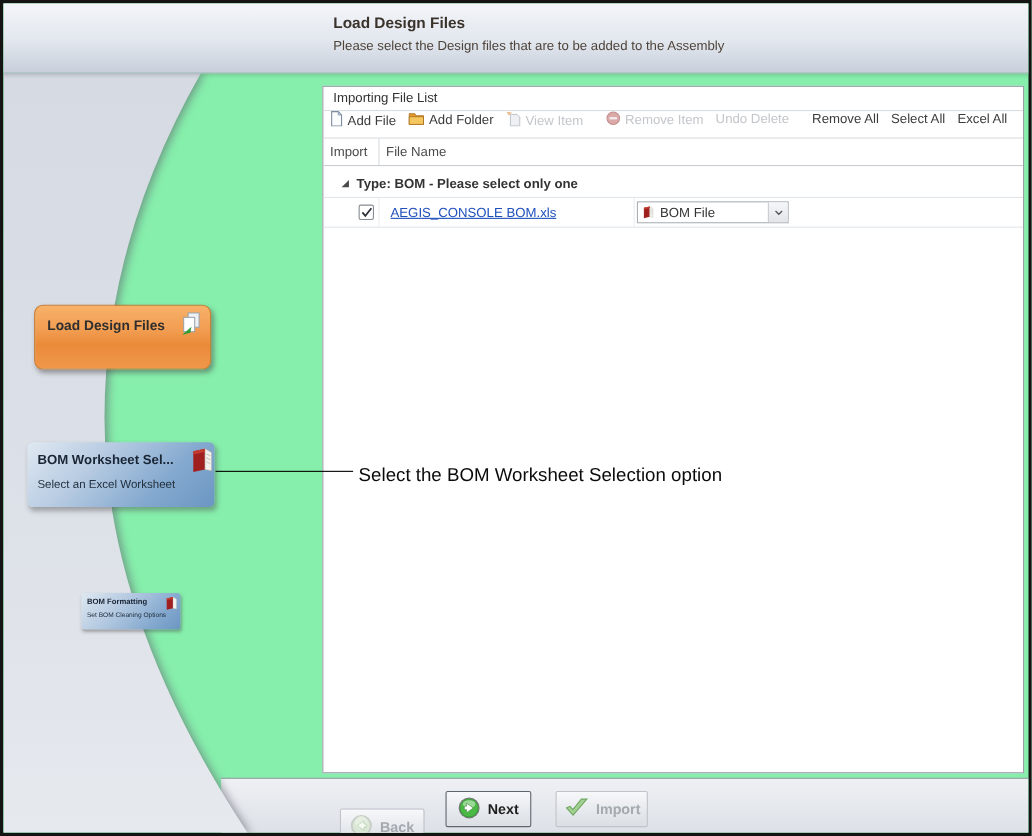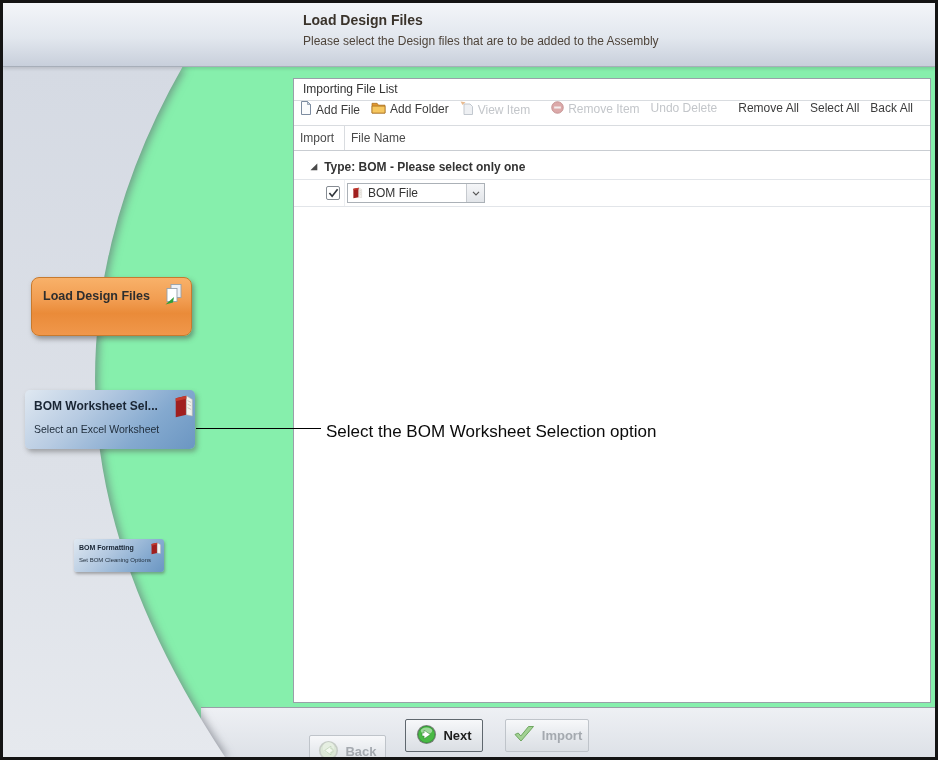--- a/index.html
+++ b/index.html
@@ -53,21 +53,21 @@
   .fbtn{position:absolute;top:11px;height:33px;border:1px solid #bfc4ca;border-radius:2px;
     background:linear-gradient(#f7f8fa,#e7eaee 50%,#dbdfe4);display:flex;align-items:center;justify-content:center;
     gap:6px;font-size:13px;font-weight:bold;color:#a4a9af;box-sizing:border-box;cursor:default;}
   .fbtn.enabled{border-color:#5f676e;color:#1e1e1e;}
 
   
   .step1{position:absolute;left:28px;top:274px;width:161px;height:59px;z-index:5;border-radius:8px;
     background:linear-gradient(180deg,#f8b169 0%,#f19c50 40%,#ea8b39 62%,#f0974b 100%);
     border:1px solid #c77a2e;box-shadow:2px 3px 5px rgba(70,70,70,.5);box-sizing:border-box;cursor:pointer;}
   .step1 .t{position:absolute;left:11px;top:11px;font-size:12.5px;font-weight:bold;color:#2e2e2e;}
-  .step2{position:absolute;left:22px;top:387px;width:170px;height:59px;z-index:5;border-radius:5px;
+  .step2{position:absolute;left:22px;top:399px;width:170px;height:59px;z-index:5;border-radius:5px;
     background:linear-gradient(135deg,#dfe8f1 0%,#b7cbe2 35%,#84a9cf 70%,#6b96c2 100%);
     box-shadow:2px 3px 5px rgba(80,80,80,.45);cursor:pointer;}
   .step2 .t{position:absolute;left:9px;top:9px;font-size:12px;font-weight:bold;color:#192534;}
   .step2 .s{position:absolute;left:9px;top:33px;font-size:10.5px;color:#22303f;}
   .step3{position:absolute;left:71px;top:536px;width:90px;height:33px;z-index:5;border-radius:3px;
     background:linear-gradient(135deg,#dfe8f1 0%,#b2c8e0 40%,#84a9cf 75%,#6b96c2 100%);
     box-shadow:1px 2px 3px rgba(80,80,80,.45);cursor:pointer;}
   .step3 .t{position:absolute;left:5px;top:5px;font-size:7px;font-weight:bold;color:#192534;}
   .step3 .s{position:absolute;left:5px;top:18px;font-size:6px;color:#22303f;}
   .stepicon{position:absolute;}
@@ -176,21 +176,21 @@
         <span>Undo Delete</span>
       </div>
       <div class="tsep"></div>
       <div class="titem">
         <span>Remove All</span>
       </div>
       <div class="titem">
         <span>Select All</span>
       </div>
       <div class="titem">
-        <span>Back All</span>
+        <span>Excel All</span>
       </div>
       <div class="tsep"></div>
       <div class="toverflow"></div>
     </div>
 
     <div class="gridhead">
       <div class="gh w1">Import</div>
       <div class="gh w2 bl">File Name</div>
     </div>
 
@@ -199,20 +199,23 @@
       <span>Type: BOM - Please select only one</span>
     </div>
 
     <div class="datarow">
       <div class="dc dc1 w1">
         <span class="checkbox" aria-checked="true">
           <svg width="11" height="10" viewBox="0 0 12 11">
               <polyline points="1.5,5.5 4.5,9 10.5,1.5" fill="none" stroke="#2f343a" stroke-width="1.8"></polyline>
             </svg>
         </span>
+      </div>
+      <div class="dc dc2 w2">
+        <span class="filelink">AEGIS_CONSOLE BOM.xls</span>
       </div>
       <div class="dc dc3 w3">
         <div class="combo">
           <span style="margin-left:3px;display:flex;">
             <svg width="13" height="14" viewBox="0 0 22 22">
               <path d="M4 4 L13 2 L13 18 L4 20 Z" fill="#a01f1f"></path>
               <path d="M13 2 L18 5 L18 19 L13 18 Z" fill="#f2f1ec" stroke="#b9b4ac" stroke-width="0.5"></path>
               <path d="M4 4 L13 2 L13 4.5 L4 6.5 Z" fill="#c33b2f"></path>
               <path d="M14 6 L17 7.5 M14 9 L17 10.5 M14 12 L17 13.5" stroke="#c9c4ba" stroke-width="0.8"></path>
             </svg>

